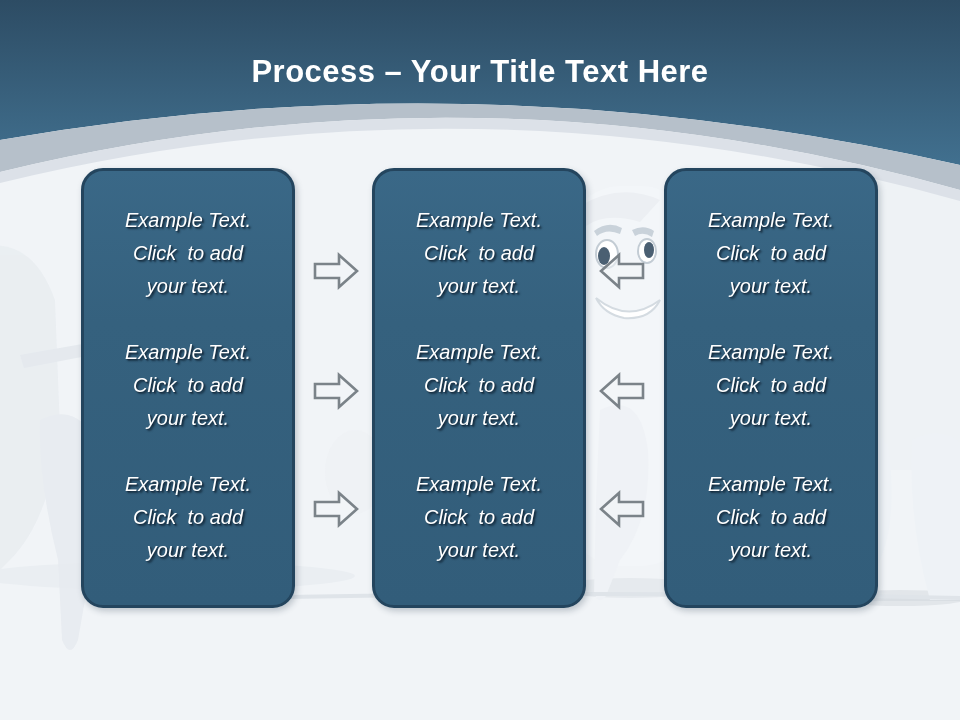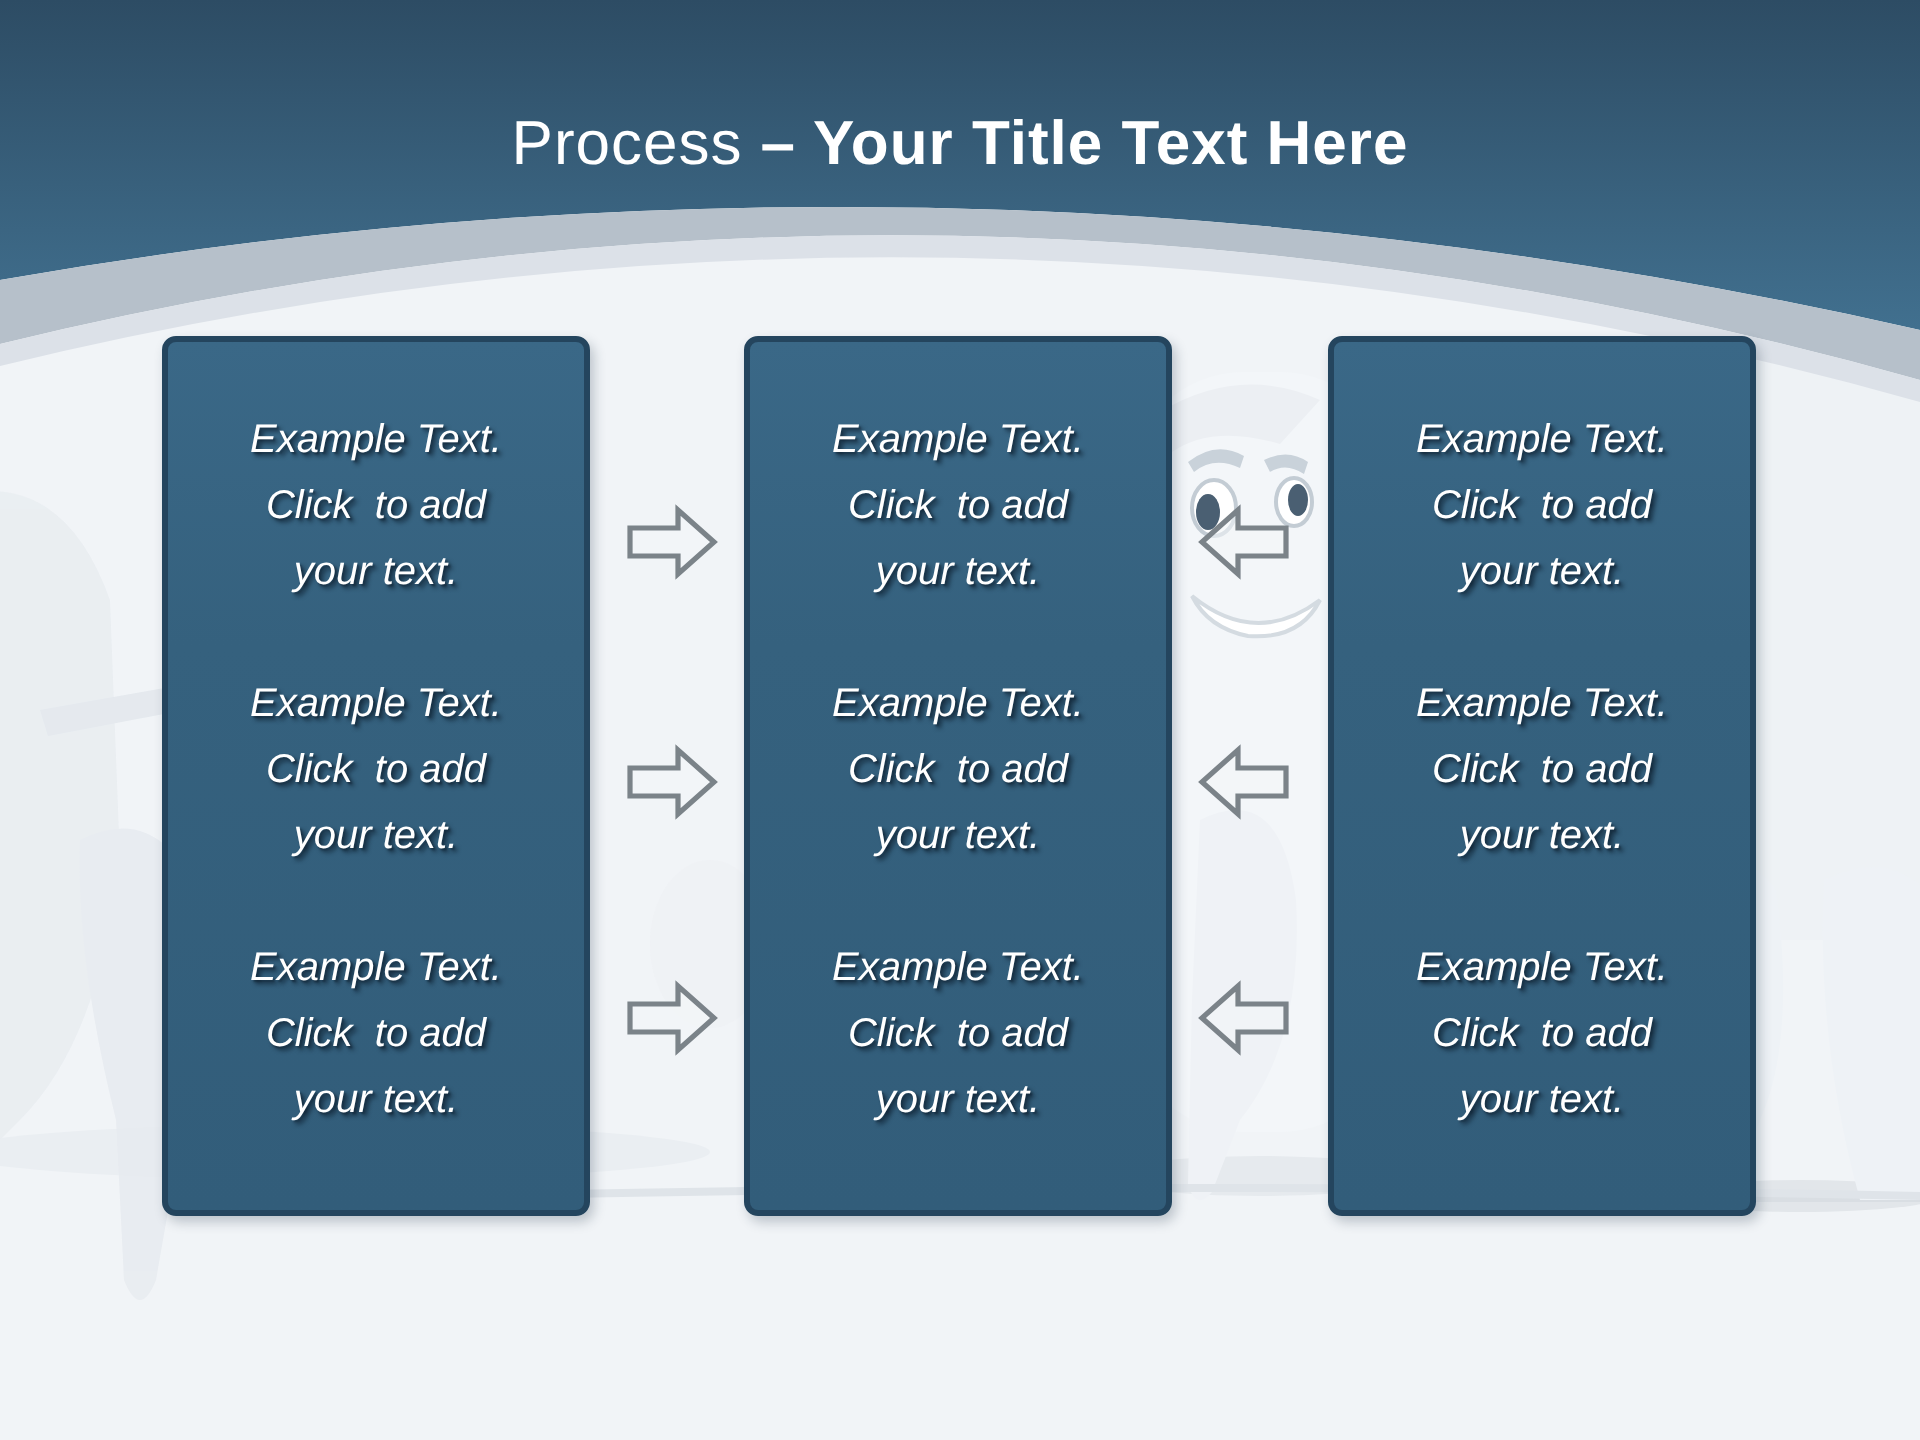--- a/index.html
+++ b/index.html
@@ -7,26 +7,26 @@
     position:relative;width:960px;height:720px;overflow:hidden;
     background:#f1f4f7;
     font-family:"Liberation Sans","DejaVu Sans",sans-serif;
   }
   .bg-svg{position:absolute;left:0;top:0;width:960px;height:720px;display:block;}
   .slide-title{
     position:absolute;left:0;top:54px;width:100%;
     text-align:center;color:#ffffff;font-size:31px;letter-spacing:.5px;
     z-index:3;white-space:nowrap;
   }
-  .slide-title .t-bold{font-weight:normal;}
+  .slide-title .t-bold{font-weight:bold;}
   .slide-title .t-rest{font-weight:bold;margin-left:9px;}
   .process-box{
     position:absolute;top:168px;width:214px;height:440px;
     background:linear-gradient(180deg,#3a6887 0%,#35617e 35%,#325d7a 100%);
-    border:3px solid #24455e;border-radius:7px;
+    border:3px solid #24455e;border-radius:22px;
     box-sizing:border-box;
     box-shadow:2px 3px 6px rgba(30,50,70,0.25);
     display:flex;flex-direction:column;justify-content:space-between;
     padding:33px 8px 38px 8px;
     z-index:2;
   }
   .box-left{left:81px;}
   .box-middle{left:372px;}
   .box-right{left:664px;}
   .text-block{

